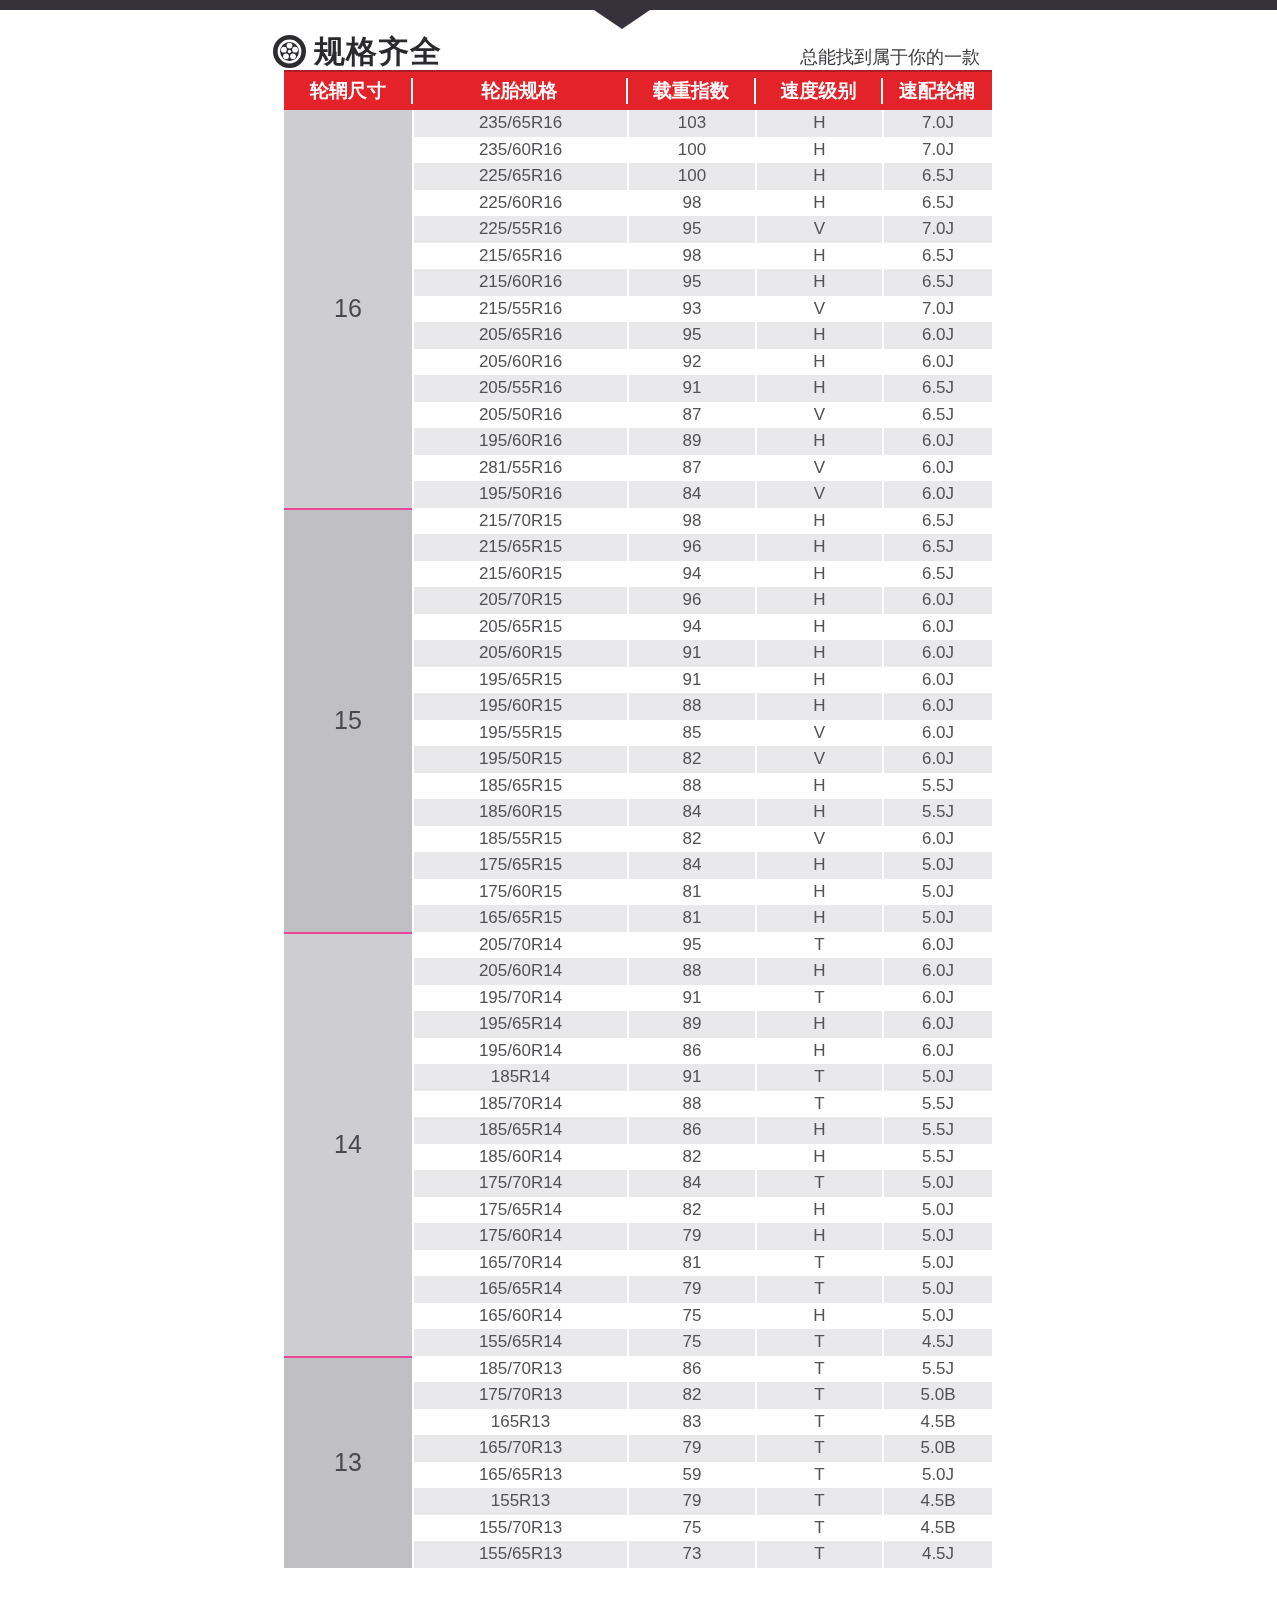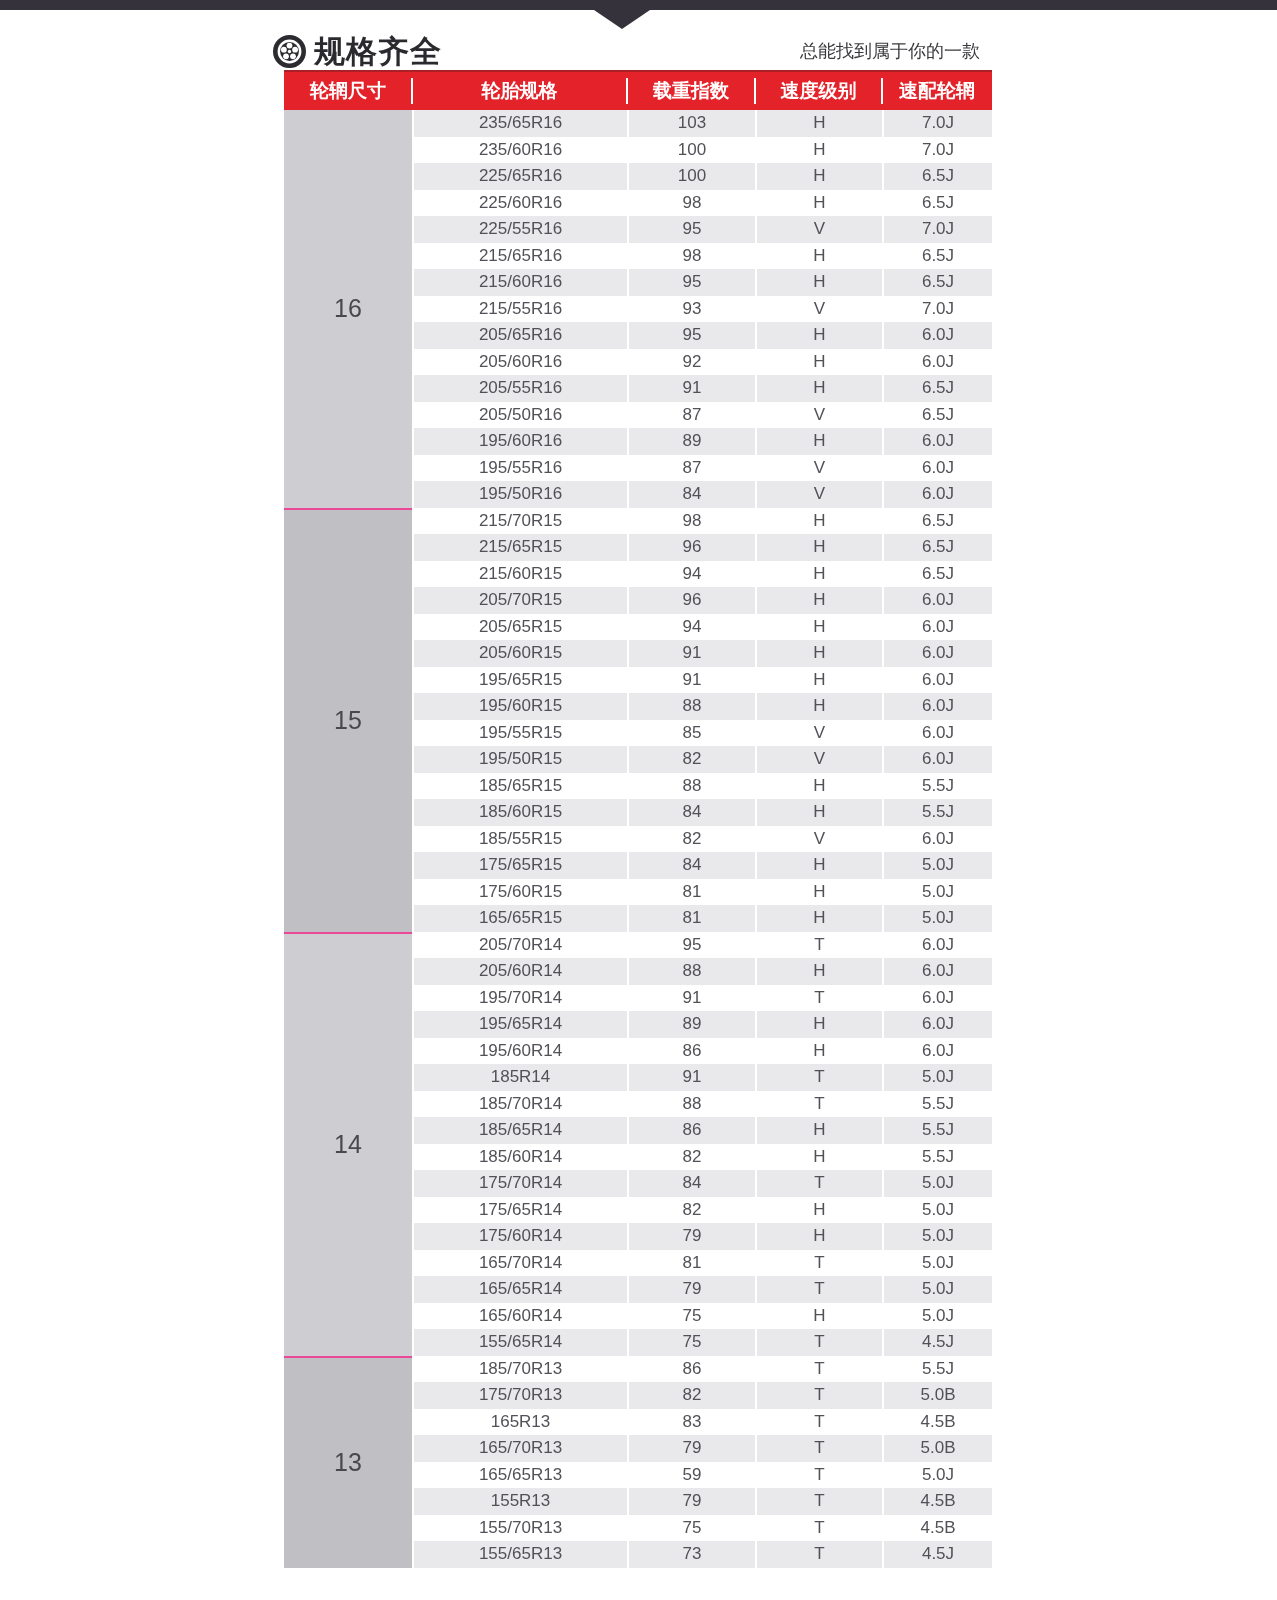--- a/index.html
+++ b/index.html
@@ -29,21 +29,21 @@
   }
   .head-row {
     display:flex; justify-content:space-between; align-items:flex-end;
     height:42px; margin-bottom:1px;
   }
   .title-wrap { display:flex; align-items:flex-end; gap:7px; }
   .title {
     font-size:31px; font-weight:bold; color:#2a2a2e;
     line-height:1.05; letter-spacing:1px;
   }
-  .subtitle { font-size:18px; color:#3a3a3e; padding-bottom:6px; }
+  .subtitle { font-size:18px; color:#3a3a3e; }
   .wheel-svg { display:block; }
 
   table.spec {
     width:708px; table-layout:fixed;
     border-collapse:separate; border-spacing:0;padding-left:12px;
   }
   thead th {
     background:var(--accent,#e3222a);
     border-top:2px solid var(--accent-dark,#aa2026);
     color:#fff; font-size:19px; font-weight:bold;
@@ -193,21 +193,21 @@
             <td>V</td>
             <td>6.5J</td>
           </tr>
           <tr class="stripe">
             <td>195/60R16</td>
             <td>89</td>
             <td>H</td>
             <td>6.0J</td>
           </tr>
           <tr class="plain">
-            <td>195/55R16</td>
+            <td>281/55R16</td>
             <td>87</td>
             <td>V</td>
             <td>6.0J</td>
           </tr>
           <tr class="stripe">
             <td>195/50R16</td>
             <td>84</td>
             <td>V</td>
             <td>6.0J</td>
           </tr>

